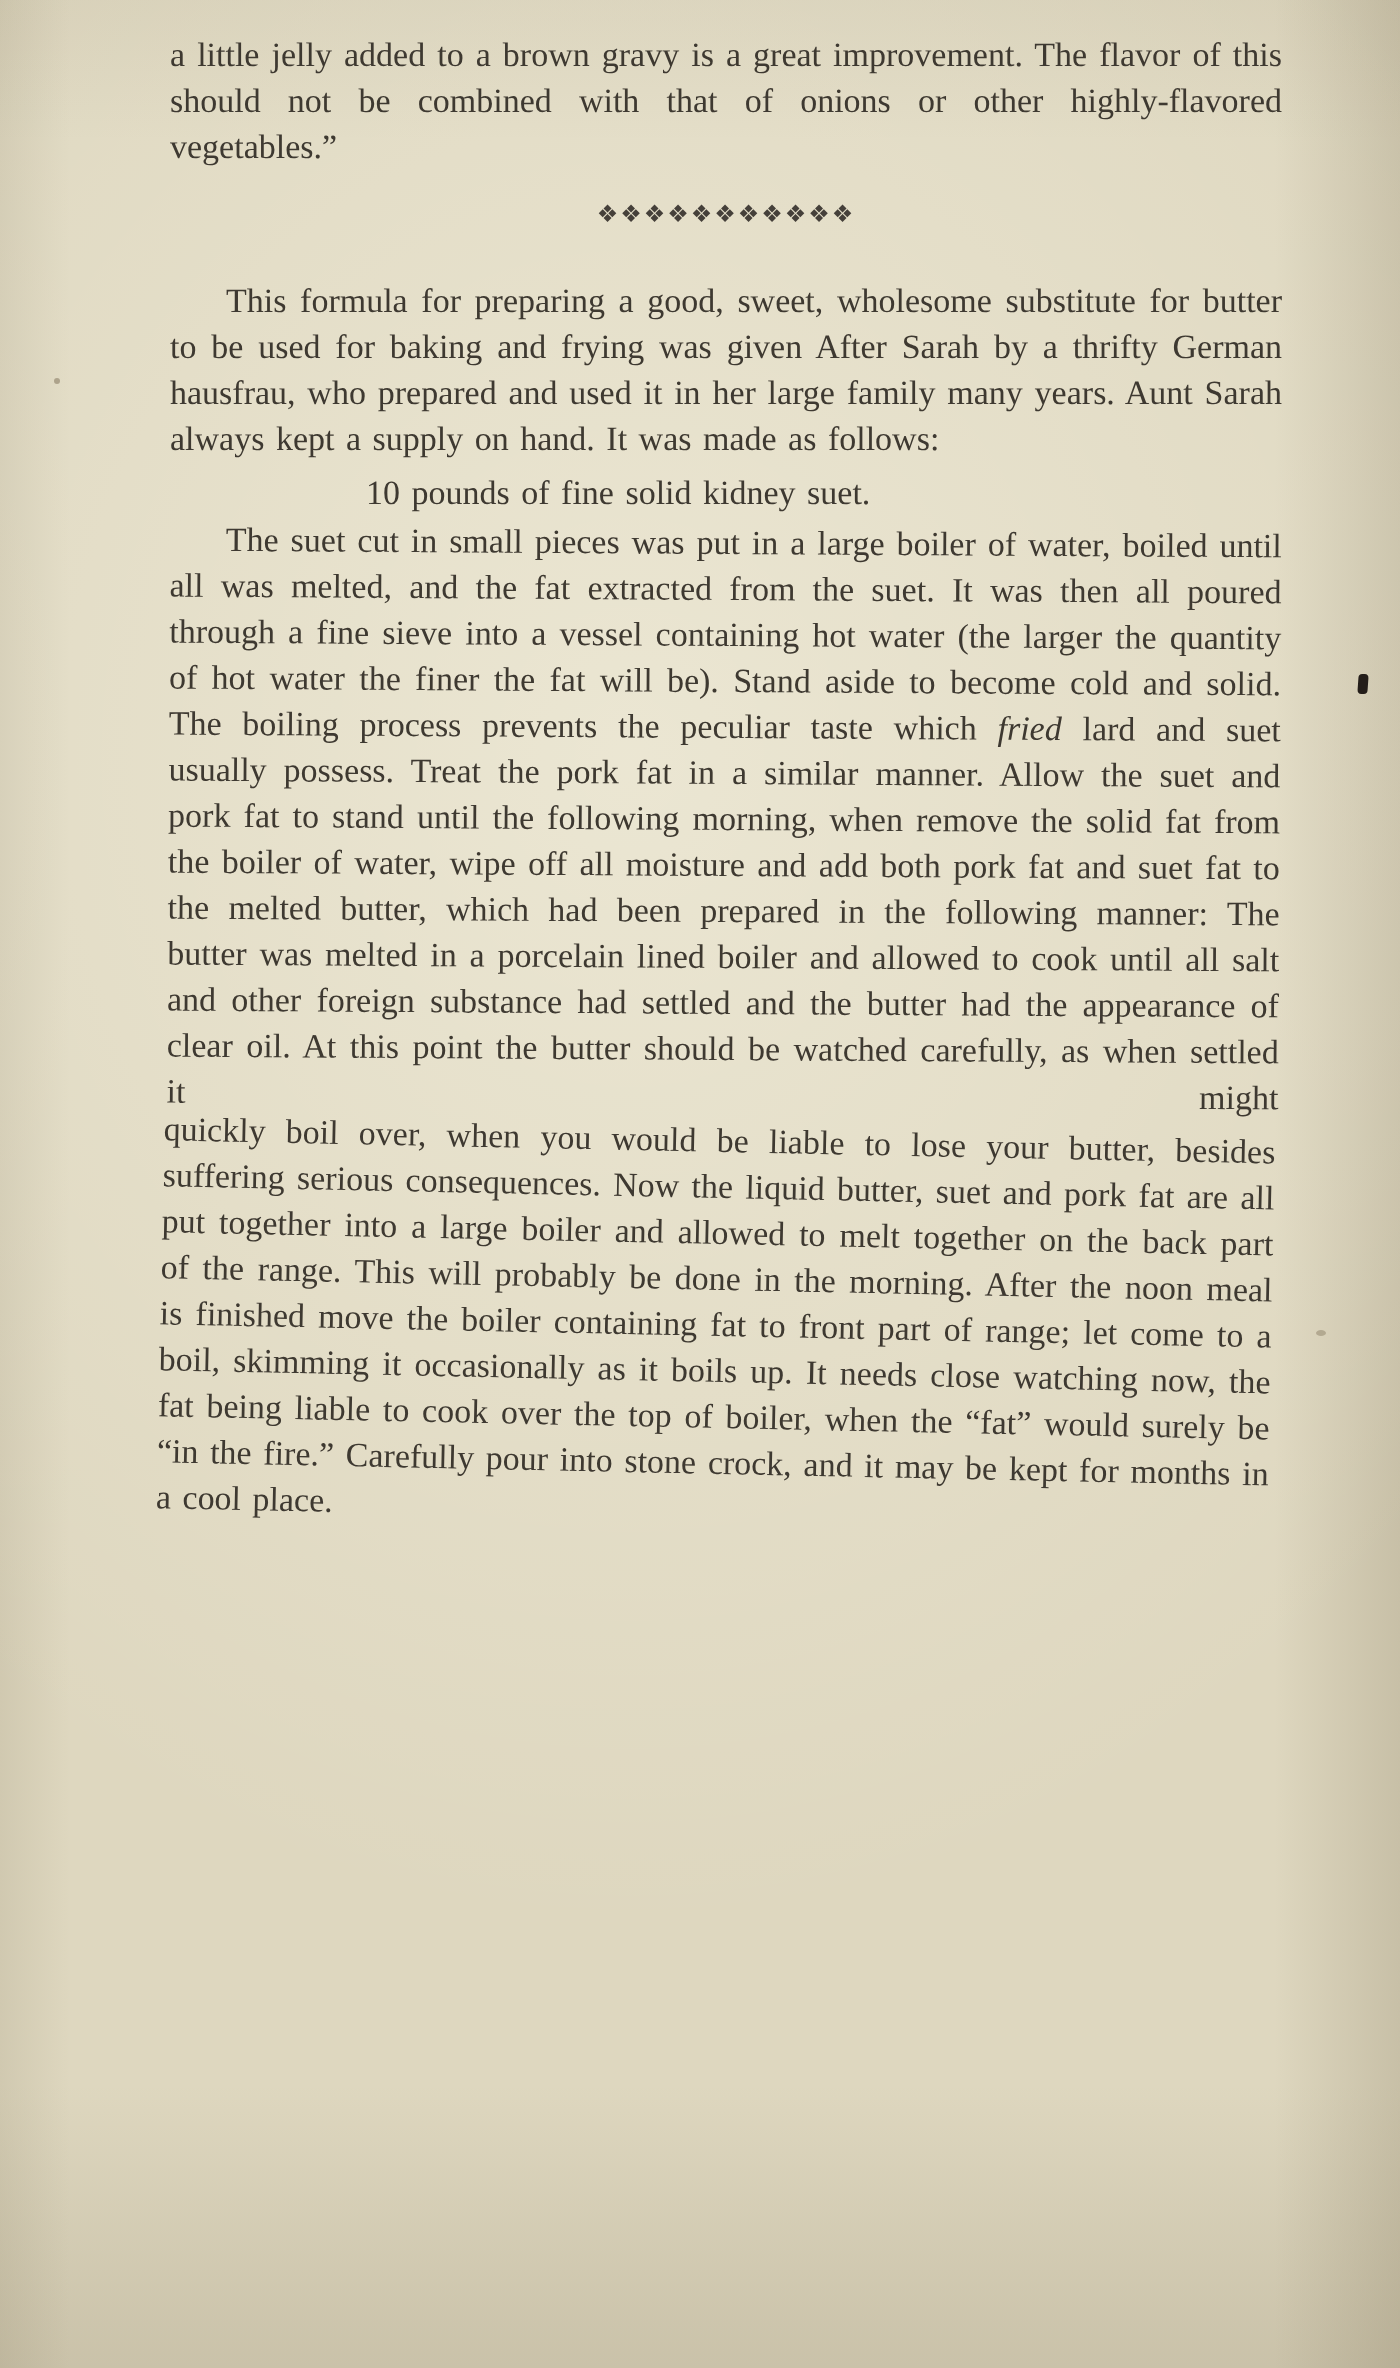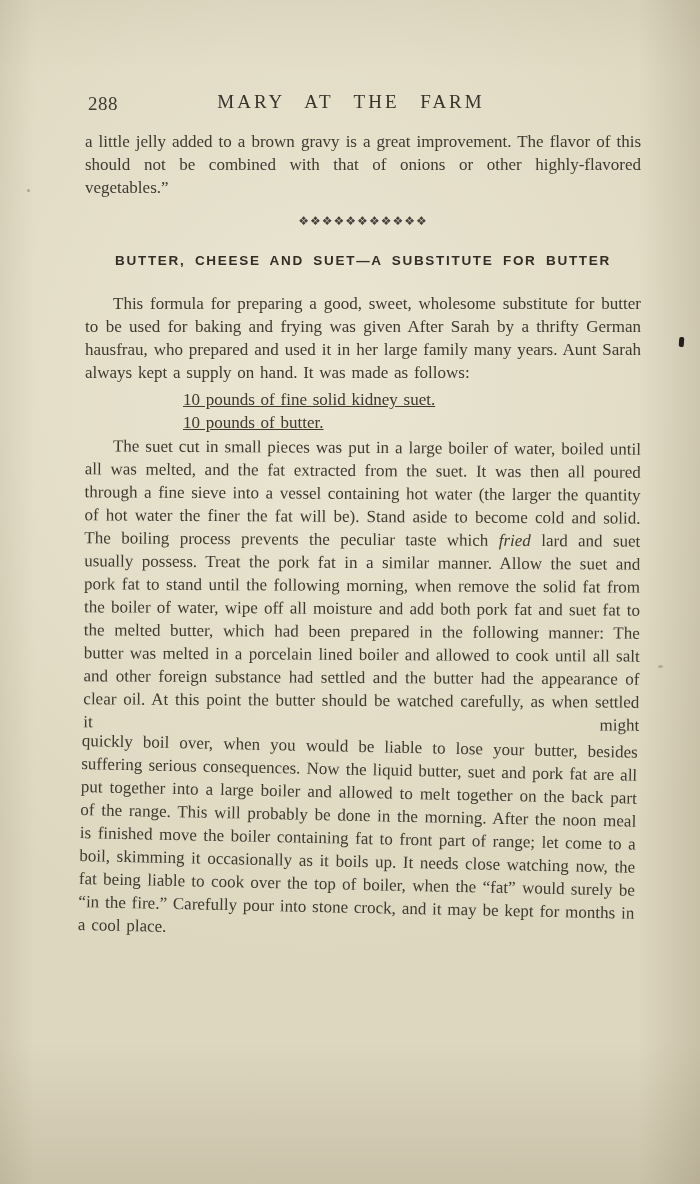--- a/index.html
+++ b/index.html
@@ -71,21 +71,20 @@
     color: #322d26;
   }
   .p-intro {
     margin-top: 24px;
     text-align: justify;
     text-indent: 28px;
   }
   .ingredients {
     margin-top: 4px;
     padding-left: 98px;
-    text-decoration: underline;
   }
   .p-method-1 {
     margin-top: 2px;
     text-align: justify;
     text-align-last: justify;
     text-indent: 28px;
     transform: rotate(0.35deg);
     transform-origin: 50% 0;
   }
   .p-method-2 {
@@ -117,36 +116,30 @@
     border-radius: 50%;
   }
 </style>
 </head>
 <body>
 
 <div class="paper">
 
   <div class="text-block">
 
-    <div class="header">
-      <span class="page-number">288</span>
-      <div class="running-title">MARY AT THE FARM</div>
-    </div>
 
     <div class="p-cont">a little jelly added to a brown gravy is a great improvement. The flavor of this should not be combined with that of onions or other highly-flavored vegetables.”</div>
 
     <div class="ornament">❖❖❖❖❖❖❖❖❖❖❖</div>
 
-    <div class="section-heading">BUTTER, CHEESE AND SUET—A SUBSTITUTE FOR BUTTER</div>
 
     <div class="p-intro">This formula for preparing a good, sweet, wholesome substitute for butter to be used for baking and frying was given After Sarah by a thrifty German hausfrau, who prepared and used it in her large family many years. Aunt Sarah always kept a supply on hand. It was made as follows:</div>
 
     <div class="ingredients">
       <div>10 pounds of fine solid kidney suet.</div>
-      <div>10 pounds of butter.</div>
     </div>
 
     <div class="p-method-1">The suet cut in small pieces was put in a large boiler of water, boiled until all was melted, and the fat extracted from the suet. It was then all poured through a fine sieve into a vessel containing hot water (the larger the quantity of hot water the finer the fat will be). Stand aside to become cold and solid. The boiling process prevents the peculiar taste which <i>fried</i> lard and suet usually possess. Treat the pork fat in a similar manner. Allow the suet and pork fat to stand until the following morning, when remove the solid fat from the boiler of water, wipe off all moisture and add both pork fat and suet fat to the melted butter, which had been prepared in the following manner: The butter was melted in a porcelain lined boiler and allowed to cook until all salt and other foreign substance had settled and the butter had the appearance of clear oil. At this point the butter should be watched carefully, as when settled it might</div>
 
     <div class="p-method-2">quickly boil over, when you would be liable to lose your butter, besides suffering serious consequences. Now the liquid butter, suet and pork fat are all put together into a large boiler and allowed to melt together on the back part of the range. This will probably be done in the morning. After the noon meal is finished move the boiler containing fat to front part of range; let come to a boil, skimming it occasionally as it boils up. It needs close watching now, the fat being liable to cook over the top of boiler, when the “fat” would surely be “in the fire.” Carefully pour into stone crock, and it may be kept for months in a cool place.</div>
 
   </div>
 
   <div class="ink-speck"></div>
   <div class="blemish-1"></div>

